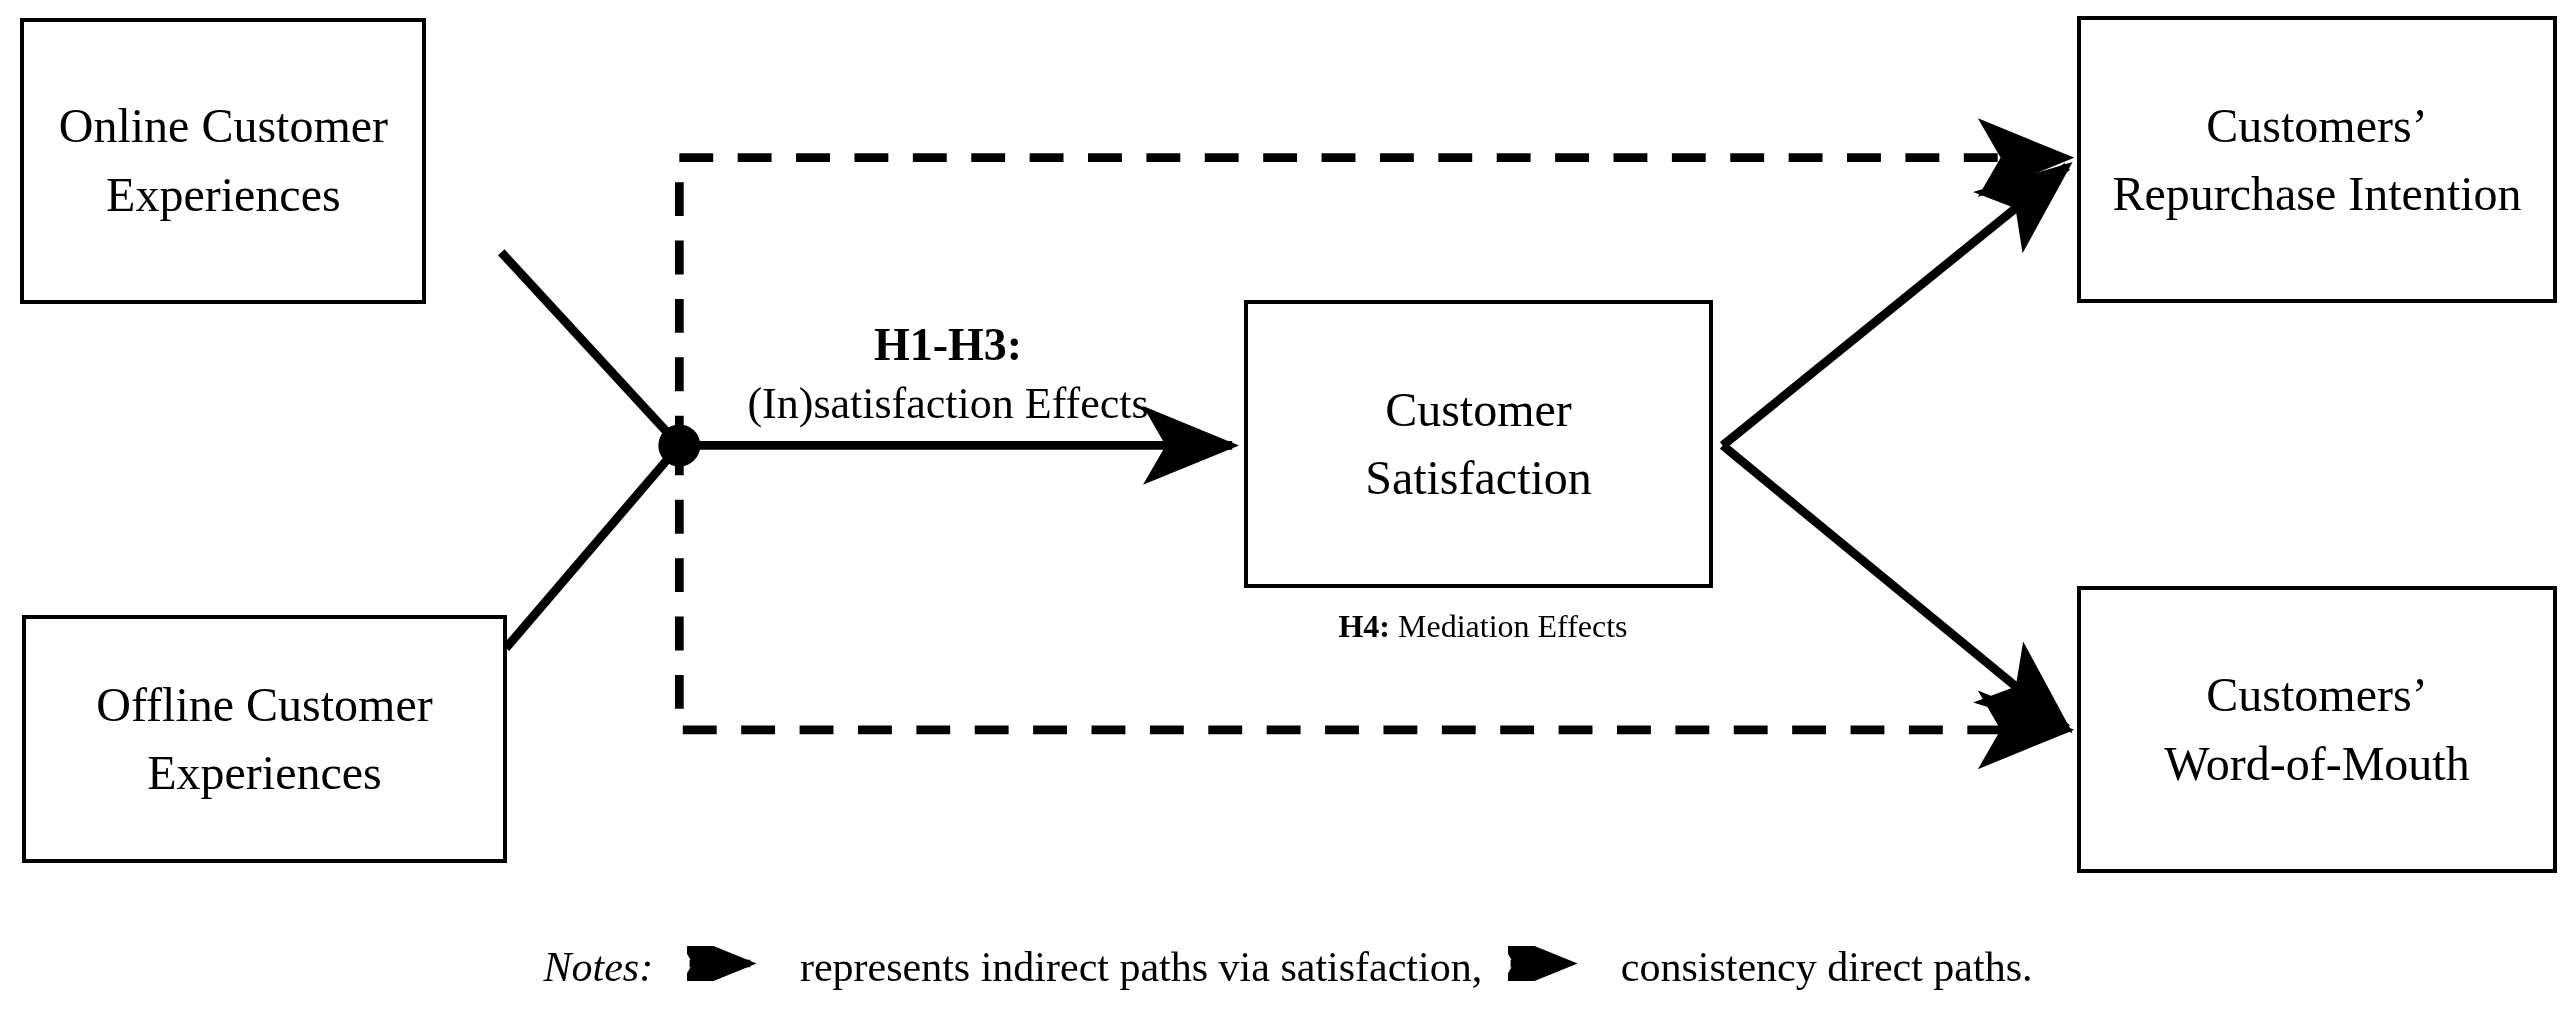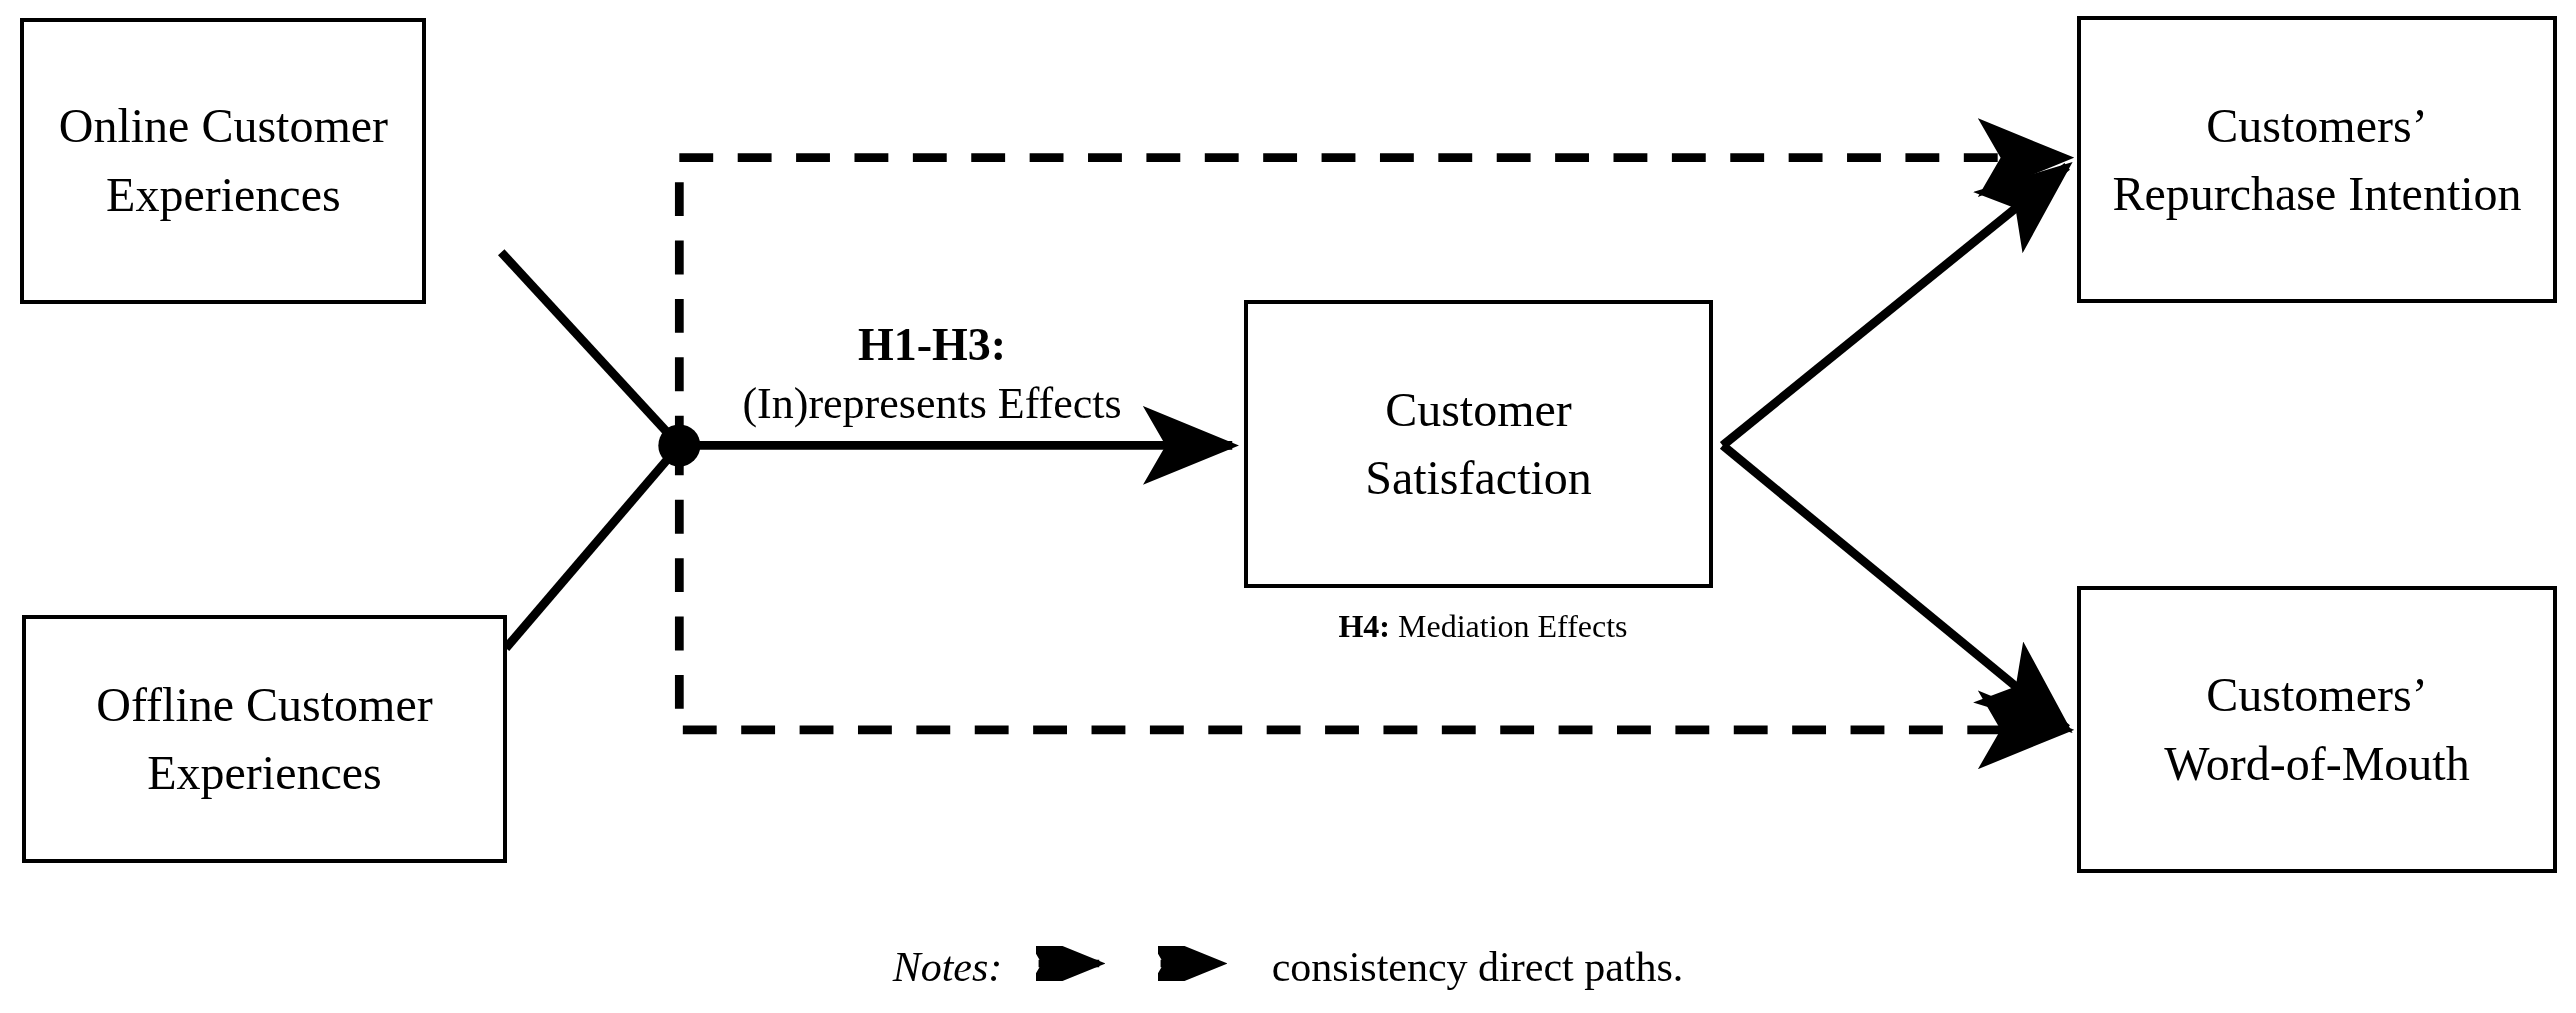--- a/index.html
+++ b/index.html
@@ -51,21 +51,21 @@
   #box-wom          { left: 2077px; top: 586px; width: 480px; height: 287px; }
 
   .edge-label {
     position: absolute;
     text-align: center;
     color: #000000;
     line-height: 1.30;
     white-space: nowrap;
   }
   #label-h1h3 {
-    left: 710px;
+    left: 726px;
     top: 315px;
     width: 444px;
     font-size: 44px;
   }
   #label-h1h3 .lbl-line1 { font-weight: bold; display: block; font-size: 46px; }
   #label-h1h3 .lbl-line2 { font-weight: normal; display: block; font-size: 44px; }
 
   #label-h4 {
     left: 1232px;
     top: 606px;
@@ -155,41 +155,42 @@
 Repurchase Intention</span>
   </div>
 
   <div id="box-wom" class="node-box">
     <span class="node-label">Customers’
 Word-of-Mouth</span>
   </div>
 
   <div id="label-h1h3" class="edge-label">
     <span class="lbl-line1">H1-H3:</span>
-    <span class="lbl-line2">(In)represents Effects</span>
+    <span class="lbl-line2">(In)satisfaction Effects</span>
   </div>
 
   <div id="label-h4" class="edge-label">
     <span class="h4-bold">H4:</span><span class="h4-rest"> Mediation Effects</span>
   </div>
 
   <div id="notes-row">
     <span class="notes-word">Notes:</span>
 
     <span class="glyph-arrow-solid">
       <svg width="88" height="35" viewBox="0 0 150 60" xmlns="http://www.w3.org/2000/svg">
         <defs>
           <marker id="legend-head-solid" markerWidth="11" markerHeight="9" refX="10.2" refY="4.5" orient="auto" markerUnits="strokeWidth">
             <path d="M0,0 L11,4.5 L0,9 L2.6,4.5 Z" fill="#000000"></path>
           </marker>
         </defs>
         <line x1="4" y1="30" x2="108" y2="30" stroke="#000000" stroke-width="13" marker-end="url(#legend-head-solid)"></line>
       </svg>
     </span>
 
+    <span class="notes-text">represents indirect paths via satisfaction,</span>
 
     <span class="glyph-arrow-dashed">
       <svg width="88" height="35" viewBox="0 0 150 60" xmlns="http://www.w3.org/2000/svg">
         <defs>
           <marker id="legend-head-dashed" markerWidth="11" markerHeight="9" refX="10.2" refY="4.5" orient="auto" markerUnits="strokeWidth">
             <path d="M0,0 L11,4.5 L0,9 L2.6,4.5 Z" fill="#000000"></path>
           </marker>
         </defs>
         <line x1="4" y1="30" x2="108" y2="30" stroke="#000000" stroke-width="13" stroke-dasharray="20 16" marker-end="url(#legend-head-dashed)"></line>
       </svg>

